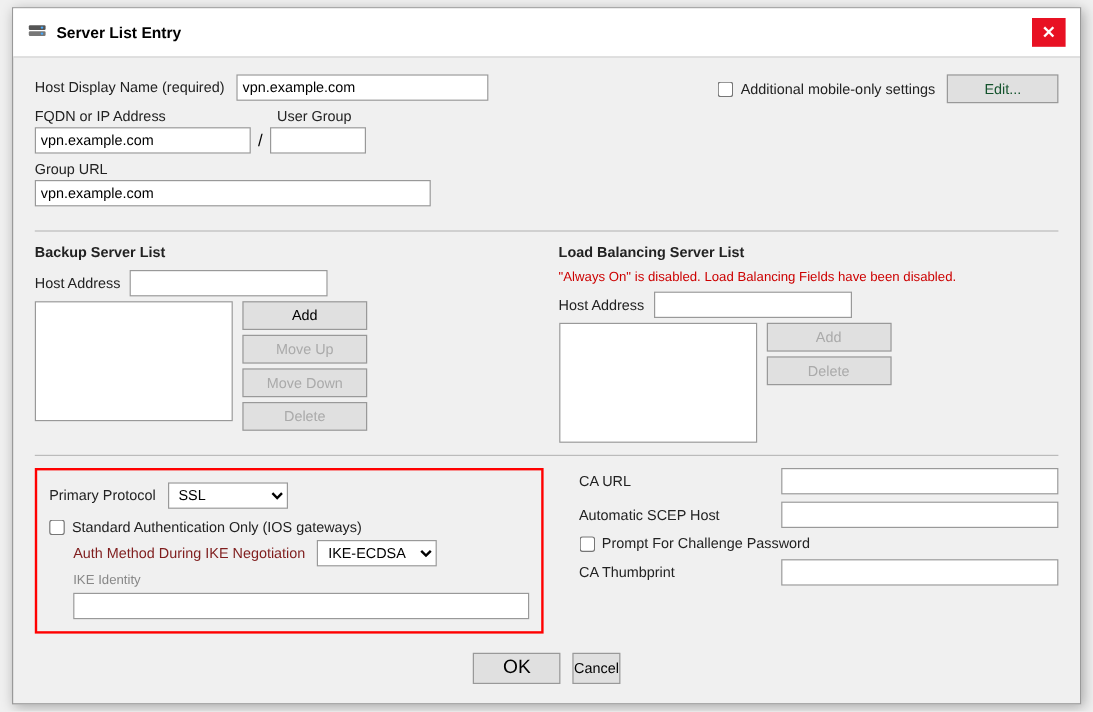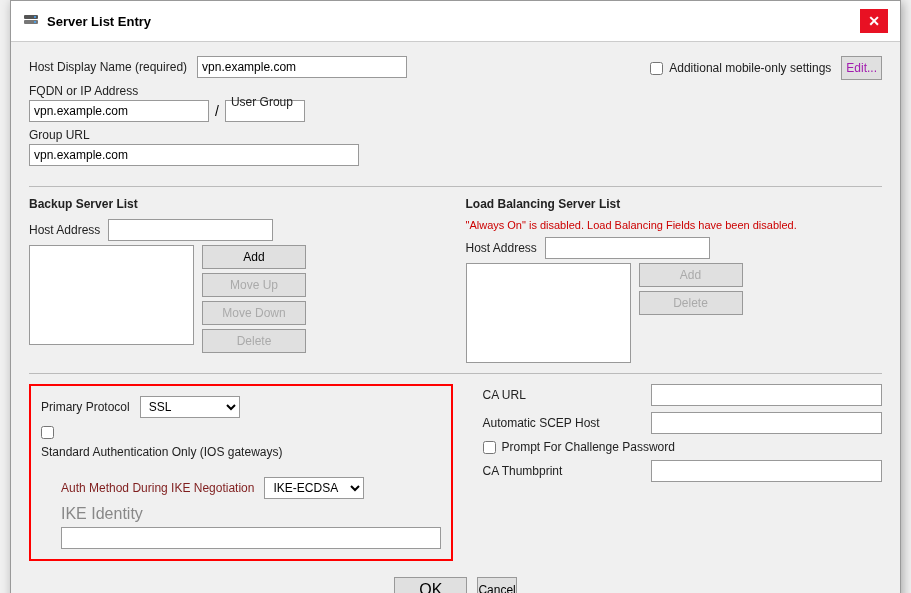--- a/index.html
+++ b/index.html
@@ -64,38 +64,37 @@
       padding: 2px 4px;
       font-size: 12px;
       height: 22px;
     }
     .input-main { width: 210px; }
     .input-fqdn { width: 180px; }
     .input-group { width: 80px; }
     .input-group-url { width: 330px; }
     .fqdn-row {
       display: flex;
-      align-items: center;
       gap: 6px;
       margin-bottom: 6px;
     }
     .group-url-section {
       display: flex;
       flex-direction: column;
       gap: 2px;
       margin-bottom: 10px;
     }
     .edit-btn {
-      padding: 3px 4px;
+      padding: 3px 30px;
       background: #e0e0e0;
       border: 1px solid #999;
       cursor: pointer;
       font-size: 12px;
       height: 24px;
-      color: #a21caf;
+      color: #14532d;
     }
     .separator {
       border: none;
       border-top: 1px solid #bbb;
       margin: 10px 0;
     }
     .two-panels {
       display: flex;
       gap: 20px;
       margin-bottom: 10px;
@@ -176,21 +175,21 @@
       width: 100px;
     }
     .ike-row {
       display: flex;
       align-items: center;
       gap: 10px;
       margin-bottom: 6px;
       margin-left: 20px;
     }
     .ike-identity-label {
-      font-size: 16px;
+      font-size: 11px;
       color: #888;
       margin-left: 20px;
       margin-bottom: 4px;
     }
     .ike-identity-input {
       border: 1px solid #999;
       background: white;
       padding: 2px 4px;
       font-size: 12px;
       height: 22px;
@@ -354,21 +353,21 @@
     <div style="display:flex; gap:20px; margin-bottom:8px;">
 
       <div class="highlighted-panel">
         <div class="protocol-row">
           <span class="form-label">Primary Protocol</span>
           <select class="select-input">
             <option>SSL</option>
             <option>IPsec</option>
           </select>
         </div>
-        <div style="display:flex; align-items:flex-start; gap:6px; margin-bottom:18px;flex-direction:column;">
+        <div style="display:flex; align-items:flex-end; gap:6px; margin-bottom:4px;">
           <input type="checkbox" style="">
           <span class="form-label">Standard Authentication Only (IOS gateways)</span>
         </div>
         <div class="ike-row">
           <span class="form-label" style="color:#7f1d1d;">Auth Method During IKE Negotiation</span>
           <select class="select-input">
             <option>IKE-ECDSA</option>
             <option>IKE-RSA</option>
             <option>Hybrid</option>
           </select>

